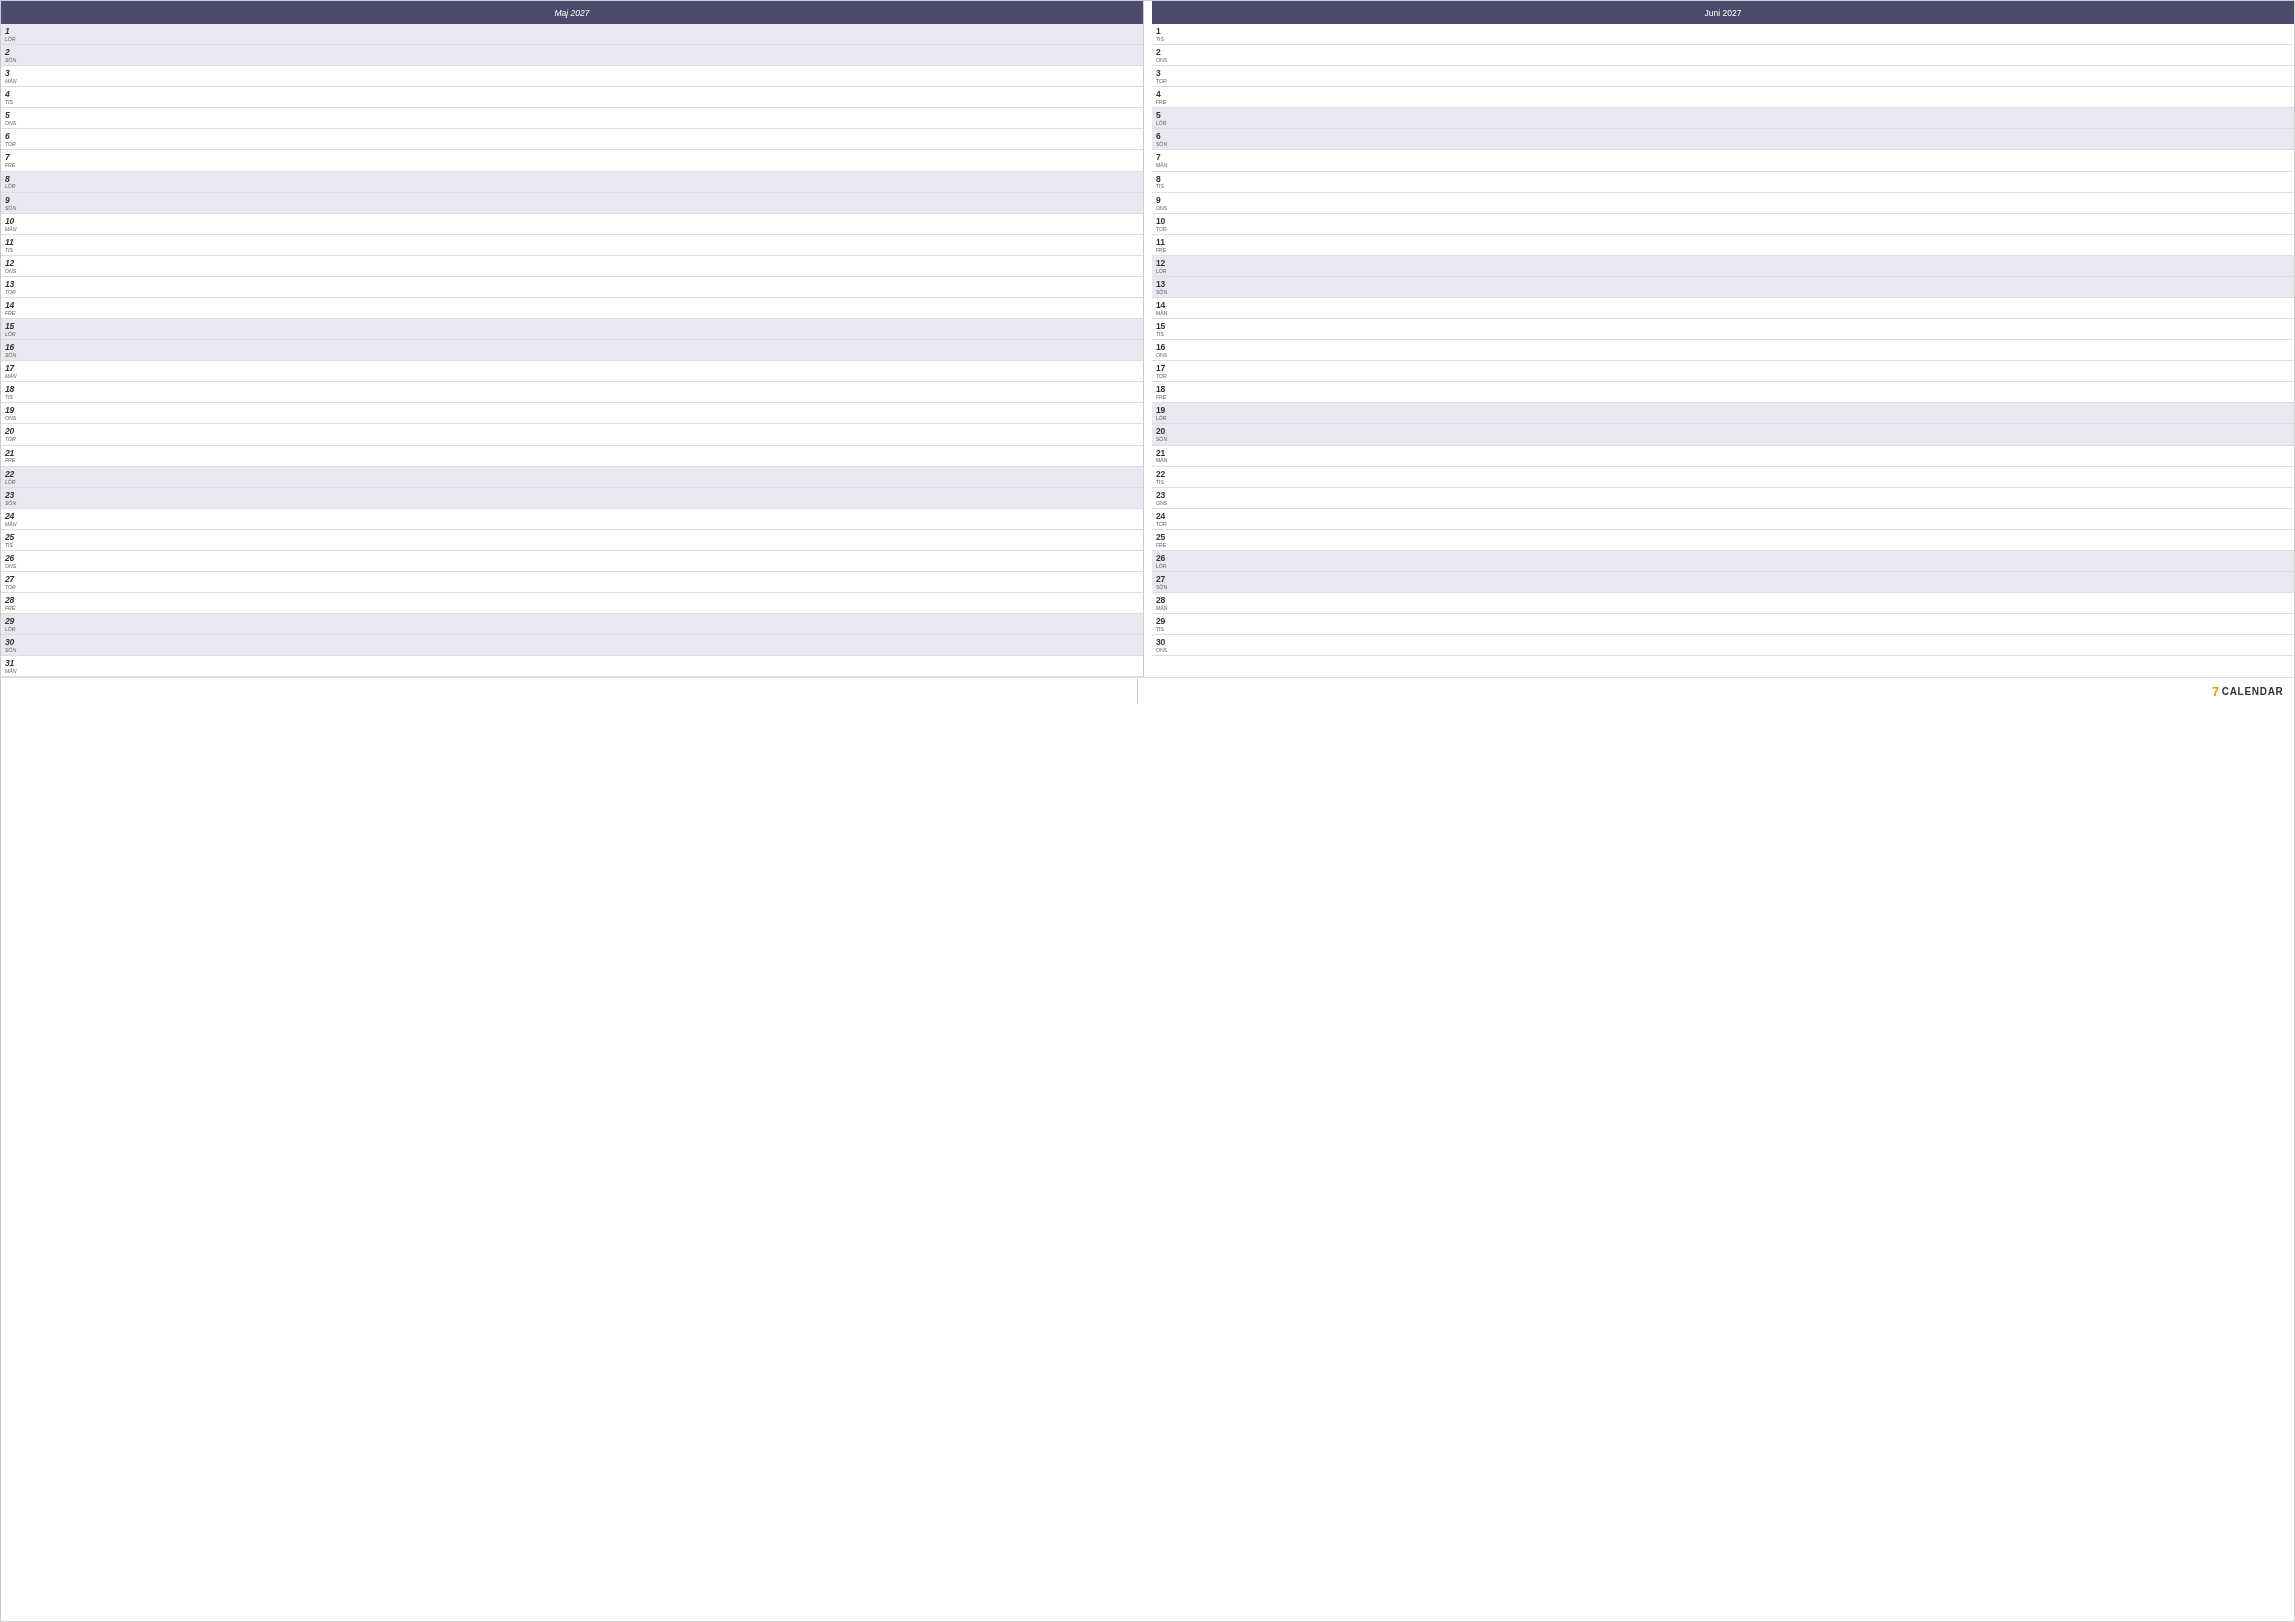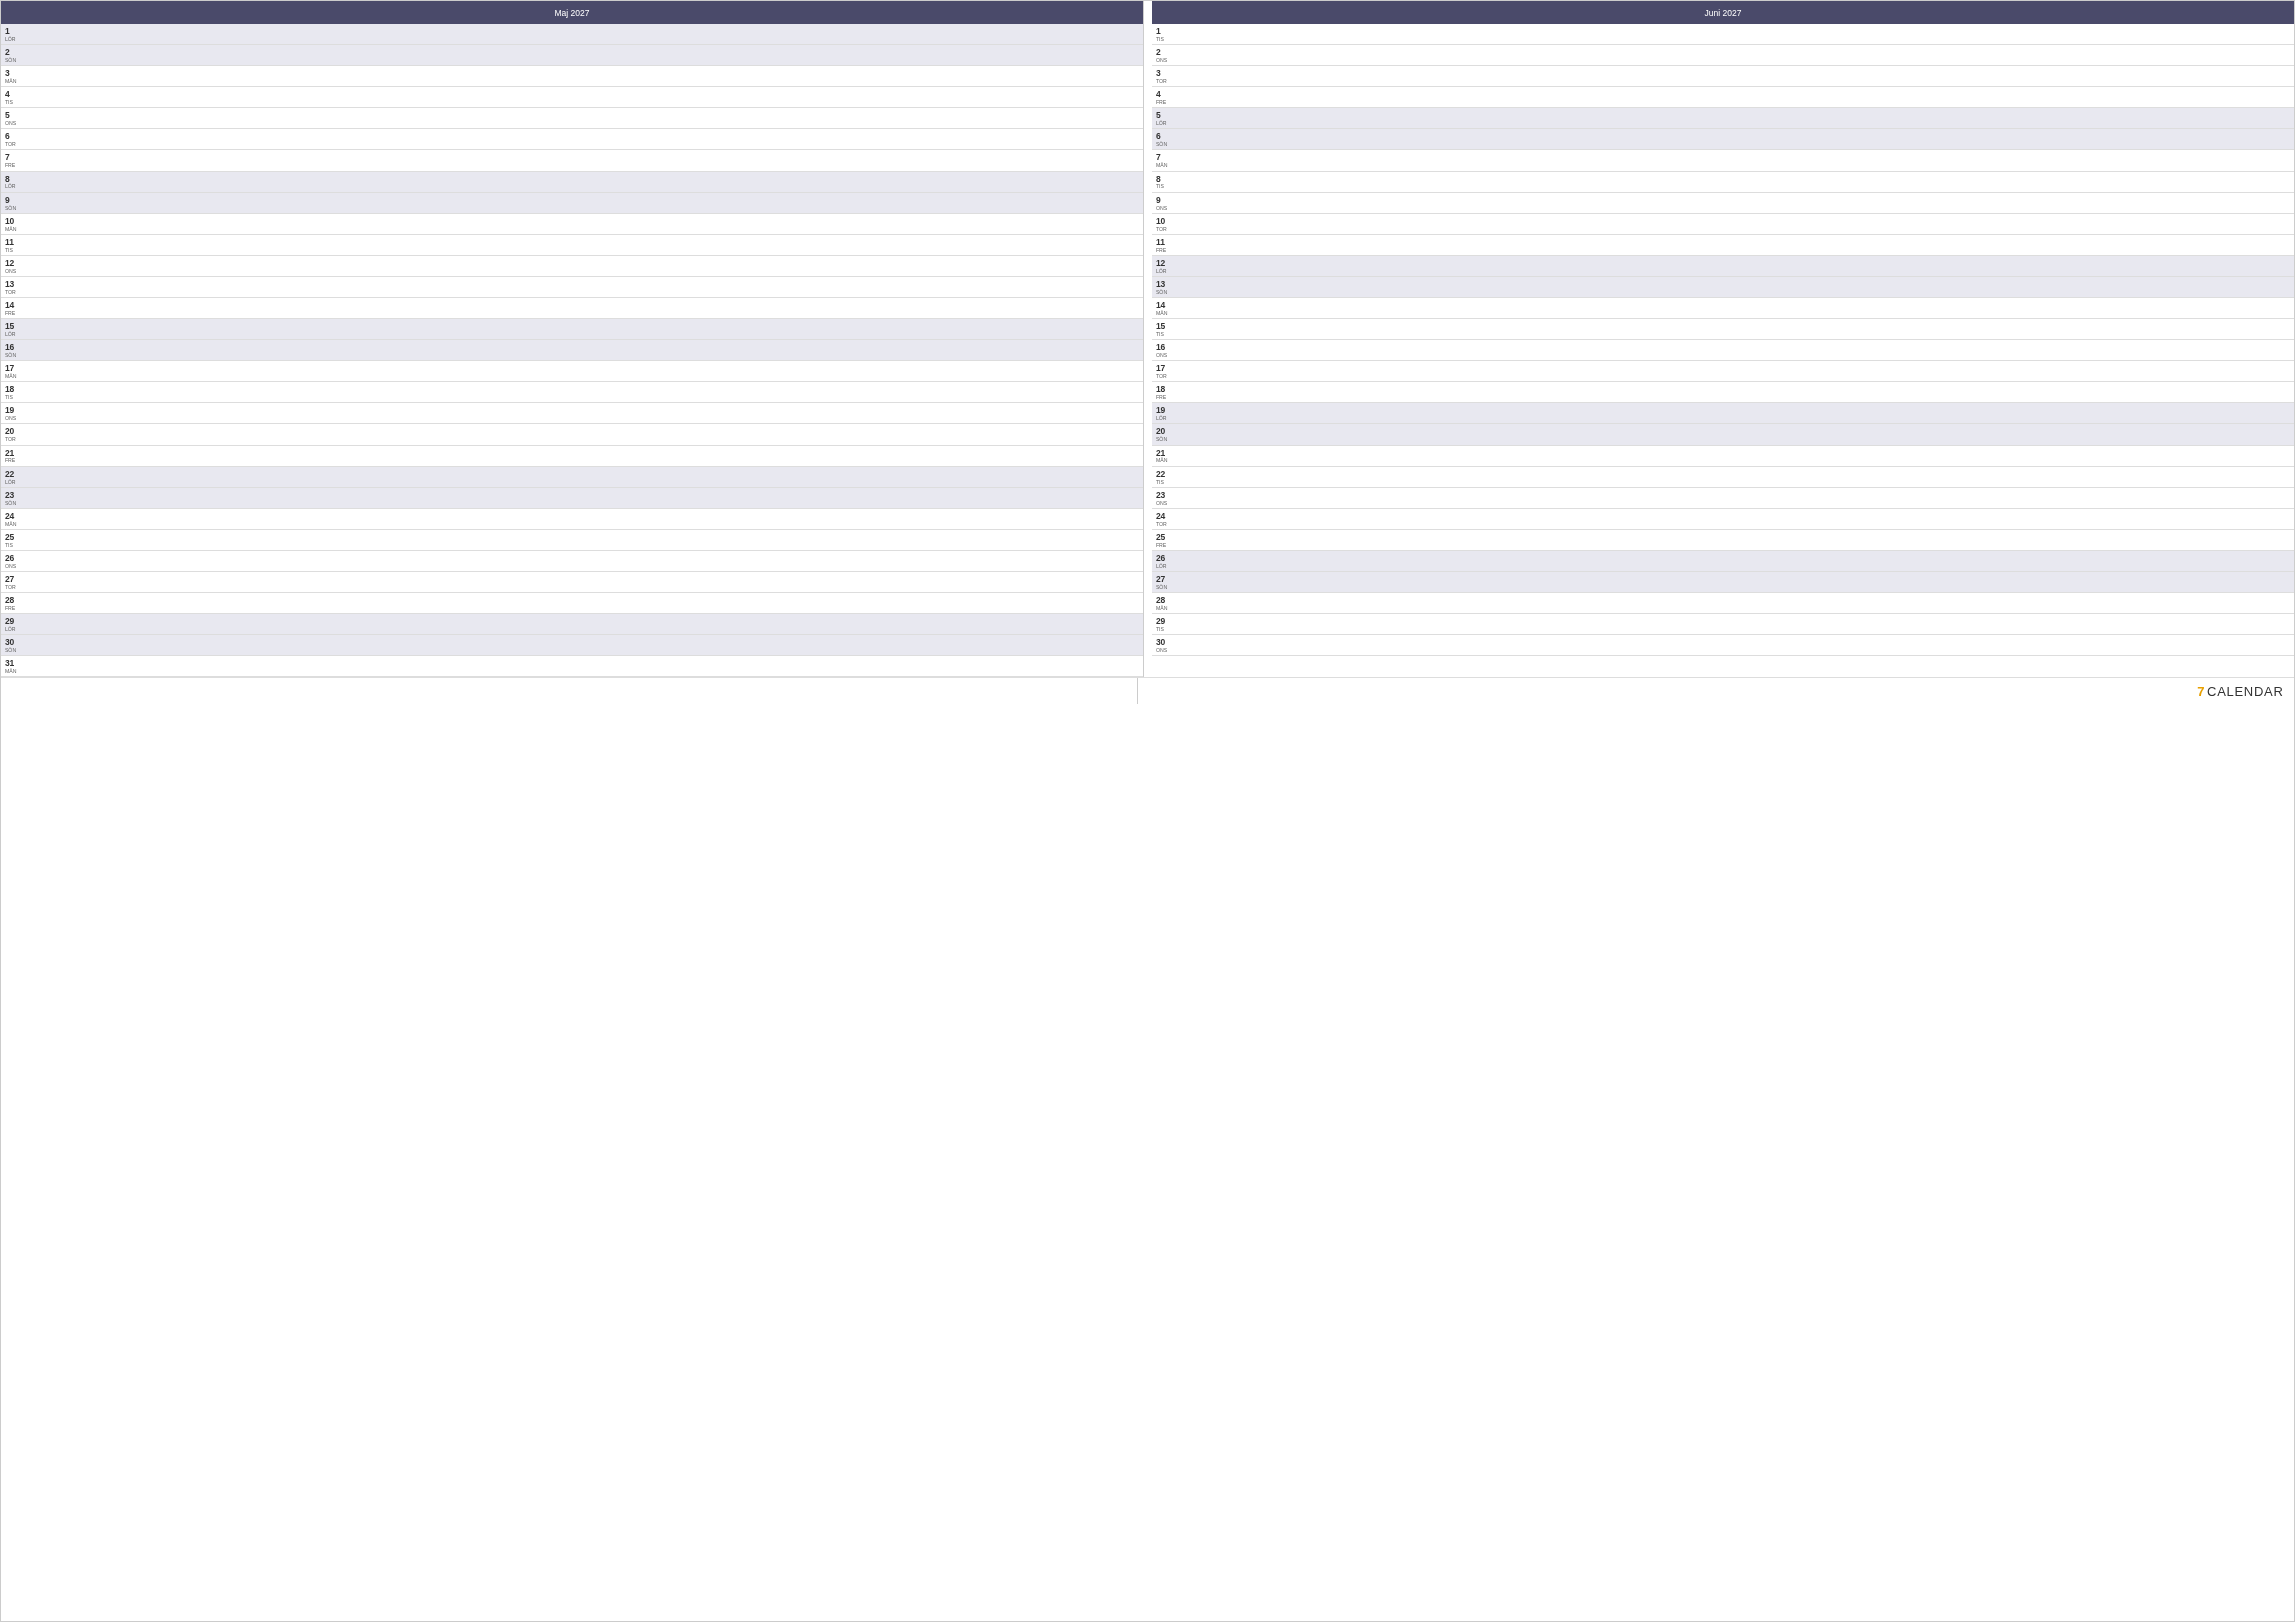--- a/index.html
+++ b/index.html
@@ -74,33 +74,33 @@
       gap: 2.6px;
     }
 
     .brand-icon {
       color: #e8a000;
       font-size: 11.8px;
       font-weight: bold;
     }
 
     .brand-text {
-      font-size: 13px;
-      font-weight: normal;
+      font-size: 10px;
+      font-weight: bold;
       color: #333;
       letter-spacing: 0.7px;
     }
   </style>
 </head>
 <body>
 
 <div class="calendar-container" id="main-container">
 <div style="width: 100%; display: flex; flex-direction: column;">
       <div style="display: flex; width: 100%;">
-        <div style="flex: 1 1 0%; border-right: 0.7px solid rgb(204, 204, 204);">
+        <div style="flex: 1 1 0%; border-right: 0.7px solid rgb(204, 204, 204); font-style: italic;">
           <div class="month-header">Maj 2027</div>
           <div class="day-row weekend">
             <div class="day-info">
               <span class="day-number">1</span>
               <span class="day-name">LÖR</span>
             </div>
           </div>
           <div class="day-row weekend">
             <div class="day-info">
               <span class="day-number">2</span>

